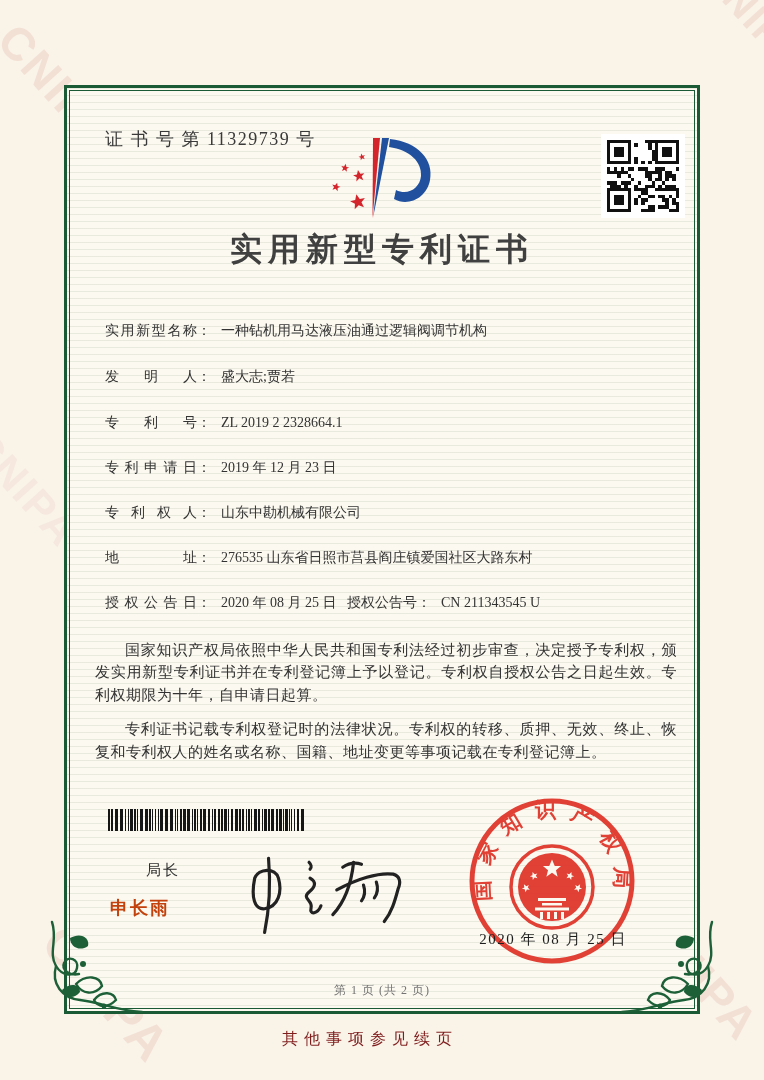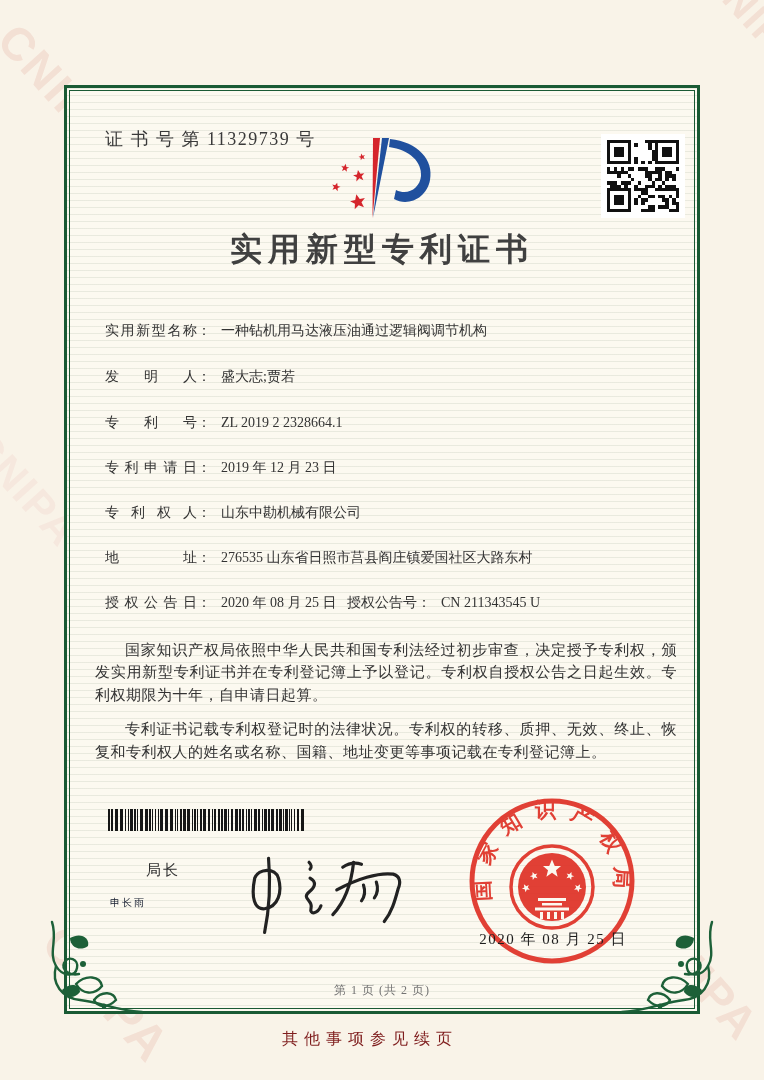--- a/index.html
+++ b/index.html
@@ -24,21 +24,21 @@
   .row{position:absolute;left:105px;width:575px;font-size:14px;white-space:nowrap;color:#333;}
   .flabel{display:inline-block;width:92px;text-align:justify;text-align-last:justify;}
   .fcolon{display:inline-block;}
   .fvalue{margin-left:10px;}
   .grant2{position:absolute;left:242px;top:0;text-align:center;}
   .paras{position:absolute;left:83px;top:627px;width:606px;font-size:15px;line-height:22.4px;
          text-align:justify;color:#333;letter-spacing:.5px;}
   .paras p{margin:12px;text-indent:2em;}
   .barcode{position:absolute;left:108px;top:809px;width:198px;height:22px;}
   .signer-title{position:absolute;left:110px;top:861px;font-size:15px;letter-spacing:2px;color:#2e2e2e;margin-left:36px;}
-  .signer-name{position:absolute;left:110px;top:896px;font-size:10px;letter-spacing:2px;color:#0f172a;}
+  .signer-name{position:absolute;left:110px;top:896px;font-size:18px;letter-spacing:2px;color:#c2410c;font-weight:bold;}
   .signature{position:absolute;left:228px;top:836px;width:178px;height:102px;}
   .seal{position:absolute;left:450px;top:779px;width:205px;height:205px;opacity:.92;}
   .seal-date{position:absolute;left:455px;top:930px;width:196px;text-align:center;
              font-size:15px;letter-spacing:1.5px;color:#1e1e1e;}
   .page-num{position:absolute;left:64px;top:982px;width:636px;text-align:center;
             font-size:12px;letter-spacing:1px;color:#737373;}
   .bottom-note{position:absolute;left:0;top:1029px;width:740px;text-align:center;
                font-size:16px;letter-spacing:6px;color:#7f1d1d;}
   .orn{position:absolute;width:102px;height:110px;}
   .orn.left{left:42px;top:920px;}

